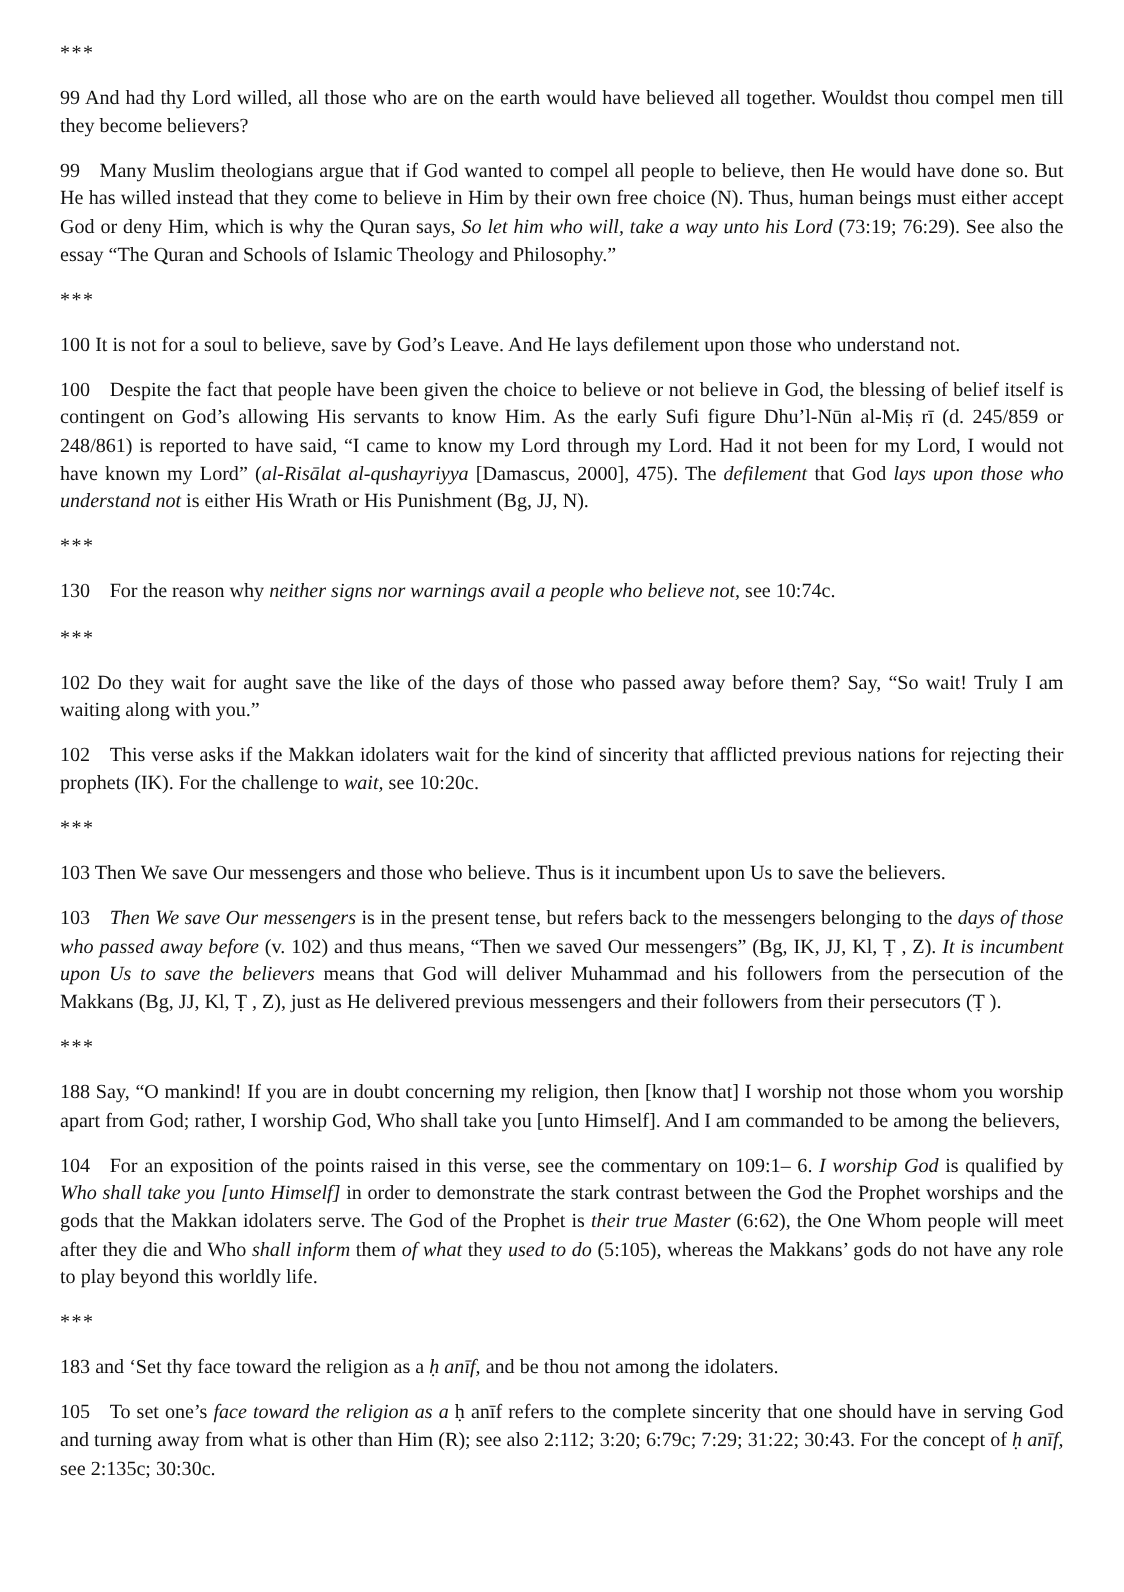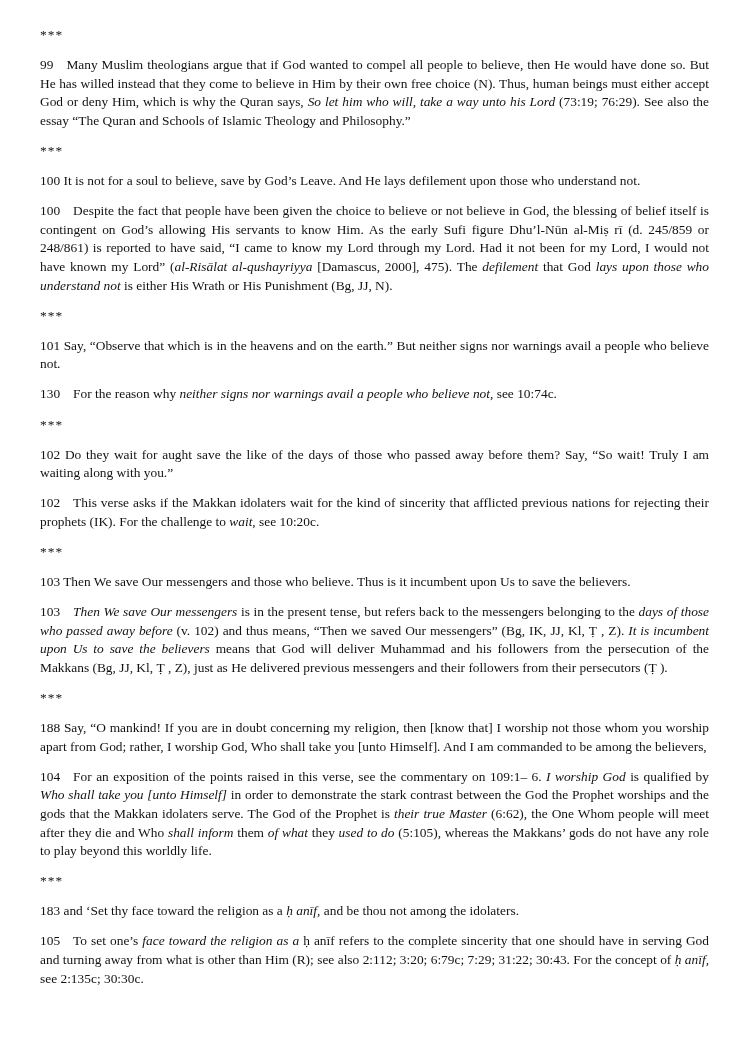--- a/index.html
+++ b/index.html
@@ -42,26 +42,26 @@
     font-style: italic;
     margin-top: 18px;
   }
 </style>
 </head>
 <body>
 
 <div class="page">
   <div class="text-column" id="text-column">
       <p class="sep">***</p>
+      <p class="verse"><span>99 And had thy Lord willed, all those who are on the earth would have believed all together. Wouldst thou compel men till they become believers?</span></p>
       <p class="comm"><span class="cnum">99</span><span>Many Muslim theologians argue that if God wanted to compel all people to believe, then He would have done so. But He has willed instead that they come to believe in Him by their own free choice (N). Thus, human beings must either accept God or deny Him, which is why the Quran says, </span><i>So let him who will, take a way unto his Lord </i><span>(73:19; 76:29). See also the essay “The Quran and Schools of Islamic Theology and Philosophy.”</span></p>
       <p class="sep">***</p>
       <p class="verse"><span>100 It is not for a soul to believe, save by God’s Leave. And He lays defilement upon those who understand not.</span></p>
       <p class="comm"><span class="cnum">100</span><span>Despite the fact that people have been given the choice to believe or not believe in God, the blessing of belief itself is contingent on God’s allowing His servants to know Him. As the early Sufi figure Dhu’l-Nūn al-Miṣ rī (d. 245/859 or 248/861) is reported to have said, “I came to know my Lord through my Lord. Had it not been for my Lord, I would not have known my Lord” (</span><i>al-Risālat al-qushayriyya </i><span>[Damascus, 2000], 475). The </span><i>defilement </i><span>that God </span><i>lays upon those who understand not </i><span>is either His Wrath or His Punishment (Bg, JJ, N).</span></p>
       <p class="sep">***</p>
-      <p class="verse"><span>101 Say, “Observe that which is in the heavens and on the earth.” But neither signs nor warnings avail a people who believe not.</span></p>
       <p class="comm"><span class="cnum">130</span><span>For the reason why </span><i>neither signs nor warnings avail a people who believe not, </i><span>see 10:74c.</span></p>
       <p class="sep">***</p>
       <p class="verse"><span>102 Do they wait for aught save the like of the days of those who passed away before them? Say, “So wait! Truly I am waiting along with you.”</span></p>
       <p class="comm"><span class="cnum">102</span><span>This verse asks if the Makkan idolaters wait for the kind of sincerity that afflicted previous nations for rejecting their prophets (IK). For the challenge to </span><i>wait, </i><span>see 10:20c.</span></p>
       <p class="sep">***</p>
       <p class="verse"><span>103 Then We save Our messengers and those who believe. Thus is it incumbent upon Us to save the believers.</span></p>
       <p class="comm"><span class="cnum">103</span><i>Then We save Our messengers </i><span>is in the present tense, but refers back to the messengers belonging to the </span><i>days of those who passed away before </i><span>(v. 102) and thus means, “Then we saved Our messengers” (Bg, IK, JJ, Kl, Ṭ , Z). </span><i>It is incumbent upon Us to save the believers </i><span>means that God will deliver Muhammad and his followers from the persecution of the Makkans (Bg, JJ, Kl, Ṭ , Z), just as He delivered previous messengers and their followers from their persecutors (Ṭ ).</span></p>
       <p class="sep">***</p>
       <p class="verse"><span>188 Say, “O mankind! If you are in doubt concerning my religion, then [know that] I worship not those whom you worship apart from God; rather, I worship God, Who shall take you [unto Himself]. And I am commanded to be among the believers,</span></p>
       <p class="comm"><span class="cnum">104</span><span>For an exposition of the points raised in this verse, see the commentary on 109:1– 6. </span><i>I worship God </i><span>is qualified by </span><i>Who shall take you [unto Himself] </i><span>in order to demonstrate the stark contrast between the God the Prophet worships and the gods that the Makkan idolaters serve. The God of the Prophet is </span><i>their true Master </i><span>(6:62), the One Whom people will meet after they die and Who </span><i>shall inform </i><span>them </span><i>of what </i><span>they </span><i>used to do </i><span>(5:105), whereas the Makkans’ gods do not have any role to play beyond this worldly life.</span></p>

